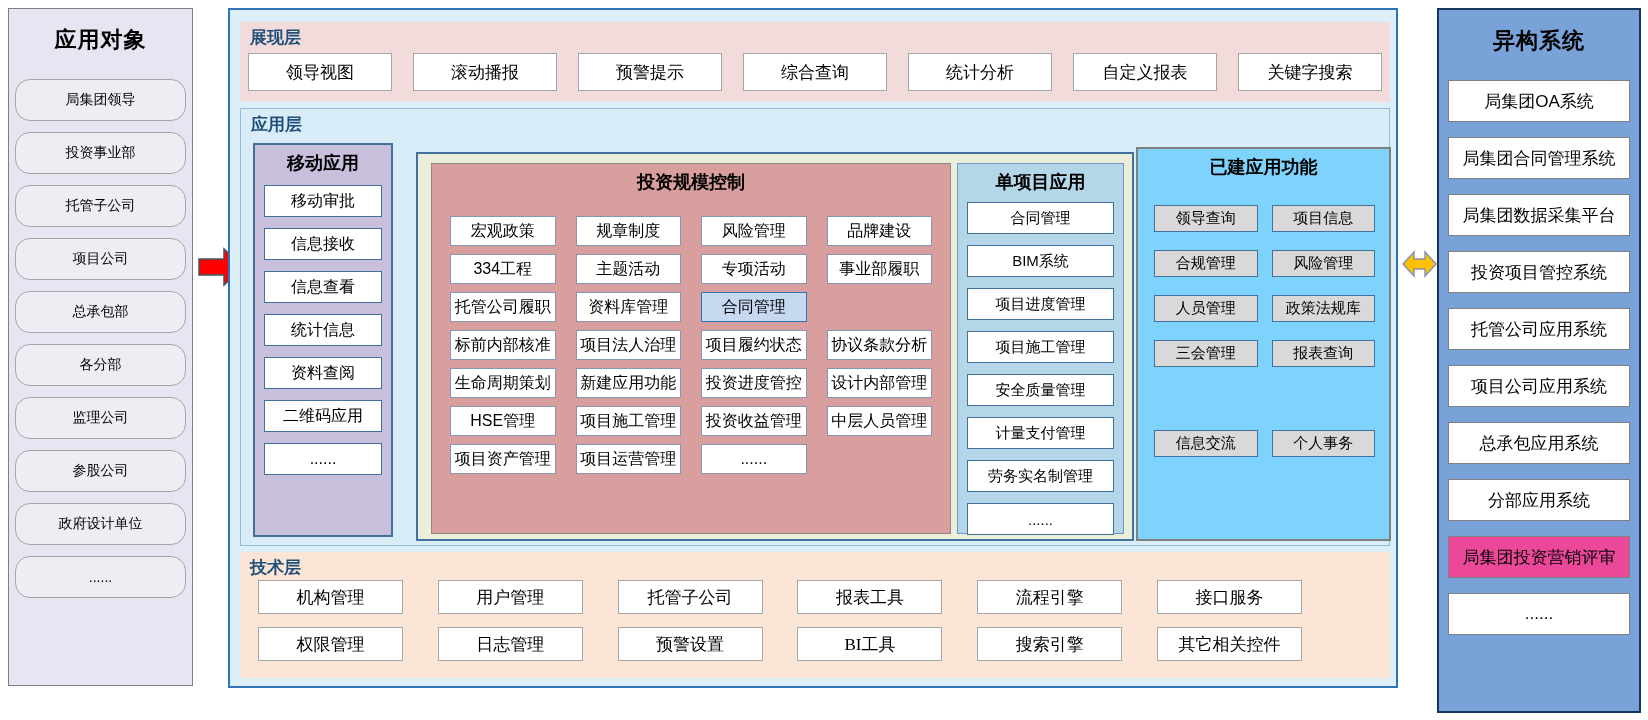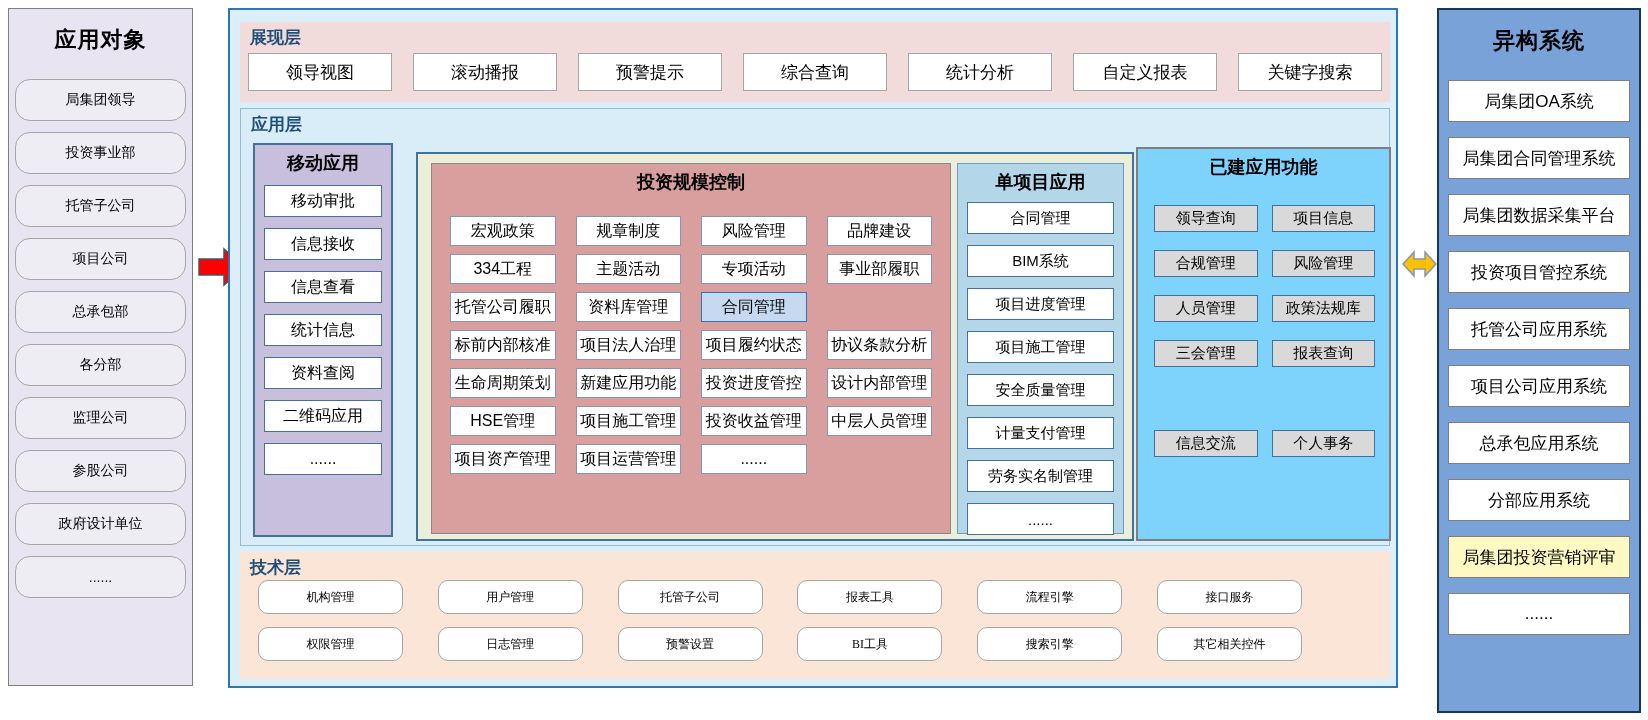--- a/index.html
+++ b/index.html
@@ -55,28 +55,28 @@
   .existing-panel { position:absolute; left:895px; top:38px; width:255px; height:394px;
                     background:#7dd3fc; border:2px solid #7F7F7F; box-sizing:border-box; }
   .existing-grid { position:absolute; top:56px; left:16px; right:14px; display:grid;
                    grid-template-columns:1fr 1fr; column-gap:14px; row-gap:18px; grid-auto-rows:27px; }
   .existing-grid .box { background:#D9D9D9; border:1px solid #41719C; font-size:15px; }
 
   .technology { top:542px; height:126px; background:#FBE5D6; }
   .tech-grid { position:absolute; top:28px; left:18px; right:88px; display:grid;
                grid-template-columns:repeat(6,145px); justify-content:space-between;
                row-gap:13px; grid-auto-rows:34px; }
-  .tech-grid .box { font-size:12px;border-radius:10px; }
+  .tech-grid .box { font-size:17px; }
 
   
   .right-panel { left:1437px; top:8px; width:204px; height:705px; background:#79A3D8;
                  border:2px solid #16365C; box-sizing:border-box; }
   .right-list { display:flex; flex-direction:column; gap:15px; padding:24px 9px 0; }
   .right-list .box { height:42px; font-size:17px; border-color:#7F7F7F; }
-  .right-list .box.gray { background:#fef9c3;font-family:Liberation Serif, serif; }
+  .right-list .box.gray { background:#ec4899;font-family:Liberation Serif, serif; }
 
   
   .red-arrow { left:198px; top:247px; width:47px; height:40px; }
   .yellow-arrow { left:1402px; top:245px; width:35px; height:39px; }
 </style>
 </head>
 <body>
 
 <div class="stage">
 

